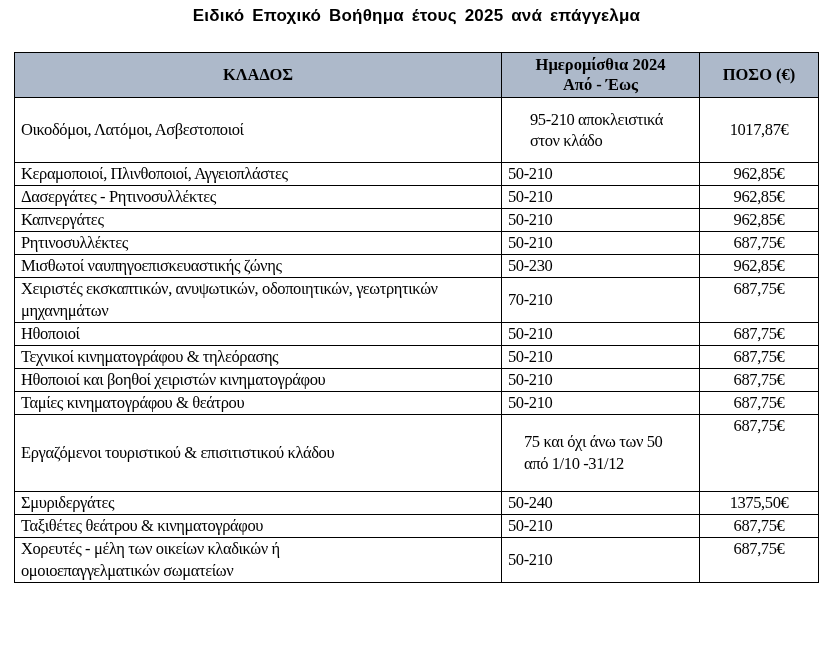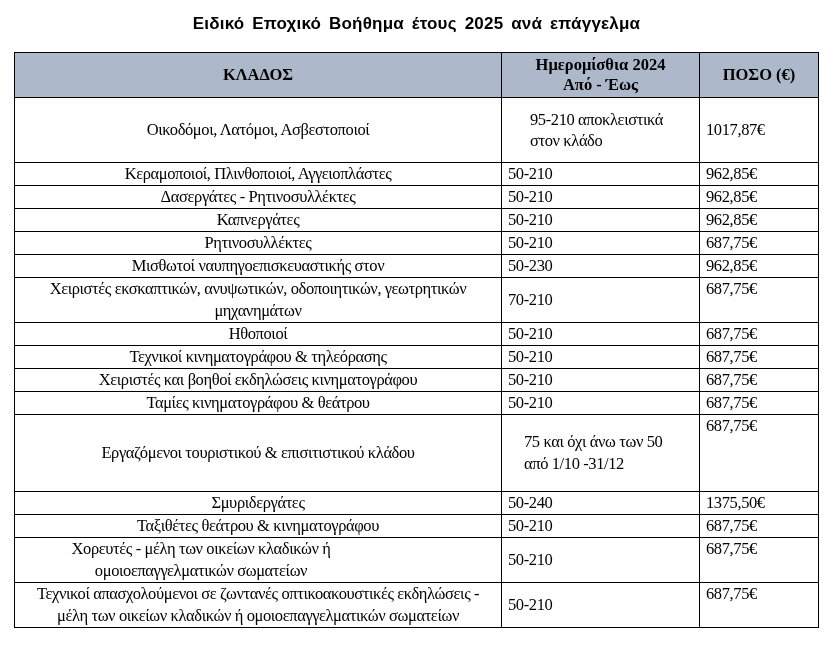--- a/index.html
+++ b/index.html
@@ -1,33 +1,33 @@
 <!DOCTYPE html>
 <html><head>
 <meta charset="utf-8">
 <style>
   html, body { margin: 0; padding: 0; background: #ffffff; }
   body { width: 833px; height: 665px; position: relative; overflow: hidden; font-family: "Liberation Sans", sans-serif; color: #000; }
   .title {
-    position: absolute; left: 0; top: 14px; width: 833px; text-align: center;
+    position: absolute; left: 0; top: 6px; width: 833px; text-align: center;
     font-weight: bold; font-size: 17px; letter-spacing: 0.2px; word-spacing: 3px;
   }
   table {
     position: absolute; left: 14px; top: 52px; width: 804px;
     border-collapse: collapse; table-layout: fixed;
     font-size: 16.5px; letter-spacing: -0.4px; font-family: Liberation Serif, serif;
   }
   col.c1 { width: 487px; }
   col.c2 { width: 198px; }
   col.c3 { width: 119px; }
   th, td { border: 1.2px solid #000; padding: 0 6px; line-height: 22px; vertical-align: middle; }
   th { background: #adb9ca; font-weight: bold; font-size: 16.5px; text-align: center; height: 44px; line-height: 20px; letter-spacing: 0; }
-  td.kl { text-align: center; padding-left: 6px; }
+  td.kl { text-align: left; padding-left: 6px; }
   td.hm { }
-  td.ps { text-align: left; }
+  td.ps { text-align: center; }
   td.top { vertical-align: top; }
   td { height: 22px; }
 </style>
 </head>
 <body>
 
 <div class="title">Ειδικό Εποχικό Βοήθημα έτους 2025 ανά επάγγελμα</div>
 
 <table>
   <colgroup>
@@ -65,41 +65,41 @@
       <td class="kl">Καπνεργάτες</td>
       <td class="hm">50-210</td>
       <td class="ps">962,85€</td>
     </tr>
     <tr>
       <td class="kl">Ρητινοσυλλέκτες</td>
       <td class="hm">50-210</td>
       <td class="ps">687,75€</td>
     </tr>
     <tr>
-      <td class="kl">Μισθωτοί ναυπηγοεπισκευαστικής στον</td>
+      <td class="kl">Μισθωτοί ναυπηγοεπισκευαστικής ζώνης</td>
       <td class="hm">50-230</td>
       <td class="ps">962,85€</td>
     </tr>
     <tr>
       <td class="kl">Χειριστές εκσκαπτικών, ανυψωτικών, οδοποιητικών, γεωτρητικών μηχανημάτων</td>
       <td class="hm">70-210</td>
       <td class="ps top">687,75€</td>
     </tr>
     <tr>
       <td class="kl">Ηθοποιοί</td>
       <td class="hm">50-210</td>
       <td class="ps">687,75€</td>
     </tr>
     <tr>
       <td class="kl">Τεχνικοί κινηματογράφου &amp; τηλεόρασης</td>
       <td class="hm">50-210</td>
       <td class="ps">687,75€</td>
     </tr>
     <tr>
-      <td class="kl">Χειριστές και βοηθοί εκδηλώσεις κινηματογράφου</td>
+      <td class="kl">Ηθοποιοί και βοηθοί χειριστών κινηματογράφου</td>
       <td class="hm">50-210</td>
       <td class="ps">687,75€</td>
     </tr>
     <tr>
       <td class="kl">Ταμίες κινηματογράφου &amp; θεάτρου</td>
       <td class="hm">50-210</td>
       <td class="ps">687,75€</td>
     </tr>
     <tr>
       <td class="kl">Εργαζόμενοι τουριστικού &amp; επισιτιστικού κλάδου</td>
@@ -114,19 +114,14 @@
     <tr>
       <td class="kl">Ταξιθέτες θεάτρου &amp; κινηματογράφου</td>
       <td class="hm">50-210</td>
       <td class="ps">687,75€</td>
     </tr>
     <tr>
       <td class="kl" style="padding-right:120px">Χορευτές - μέλη των οικείων κλαδικών ή ομοιοεπαγγελματικών σωματείων</td>
       <td class="hm">50-210</td>
       <td class="ps top">687,75€</td>
     </tr>
-    <tr>
-      <td class="kl">Τεχνικοί απασχολούμενοι σε ζωντανές οπτικοακουστικές εκδηλώσεις - μέλη των οικείων κλαδικών ή ομοιοεπαγγελματικών σωματείων</td>
-      <td class="hm">50-210</td>
-      <td class="ps top">687,75€</td>
-    </tr>
   </tbody>
 </table>
 
 </body></html>

